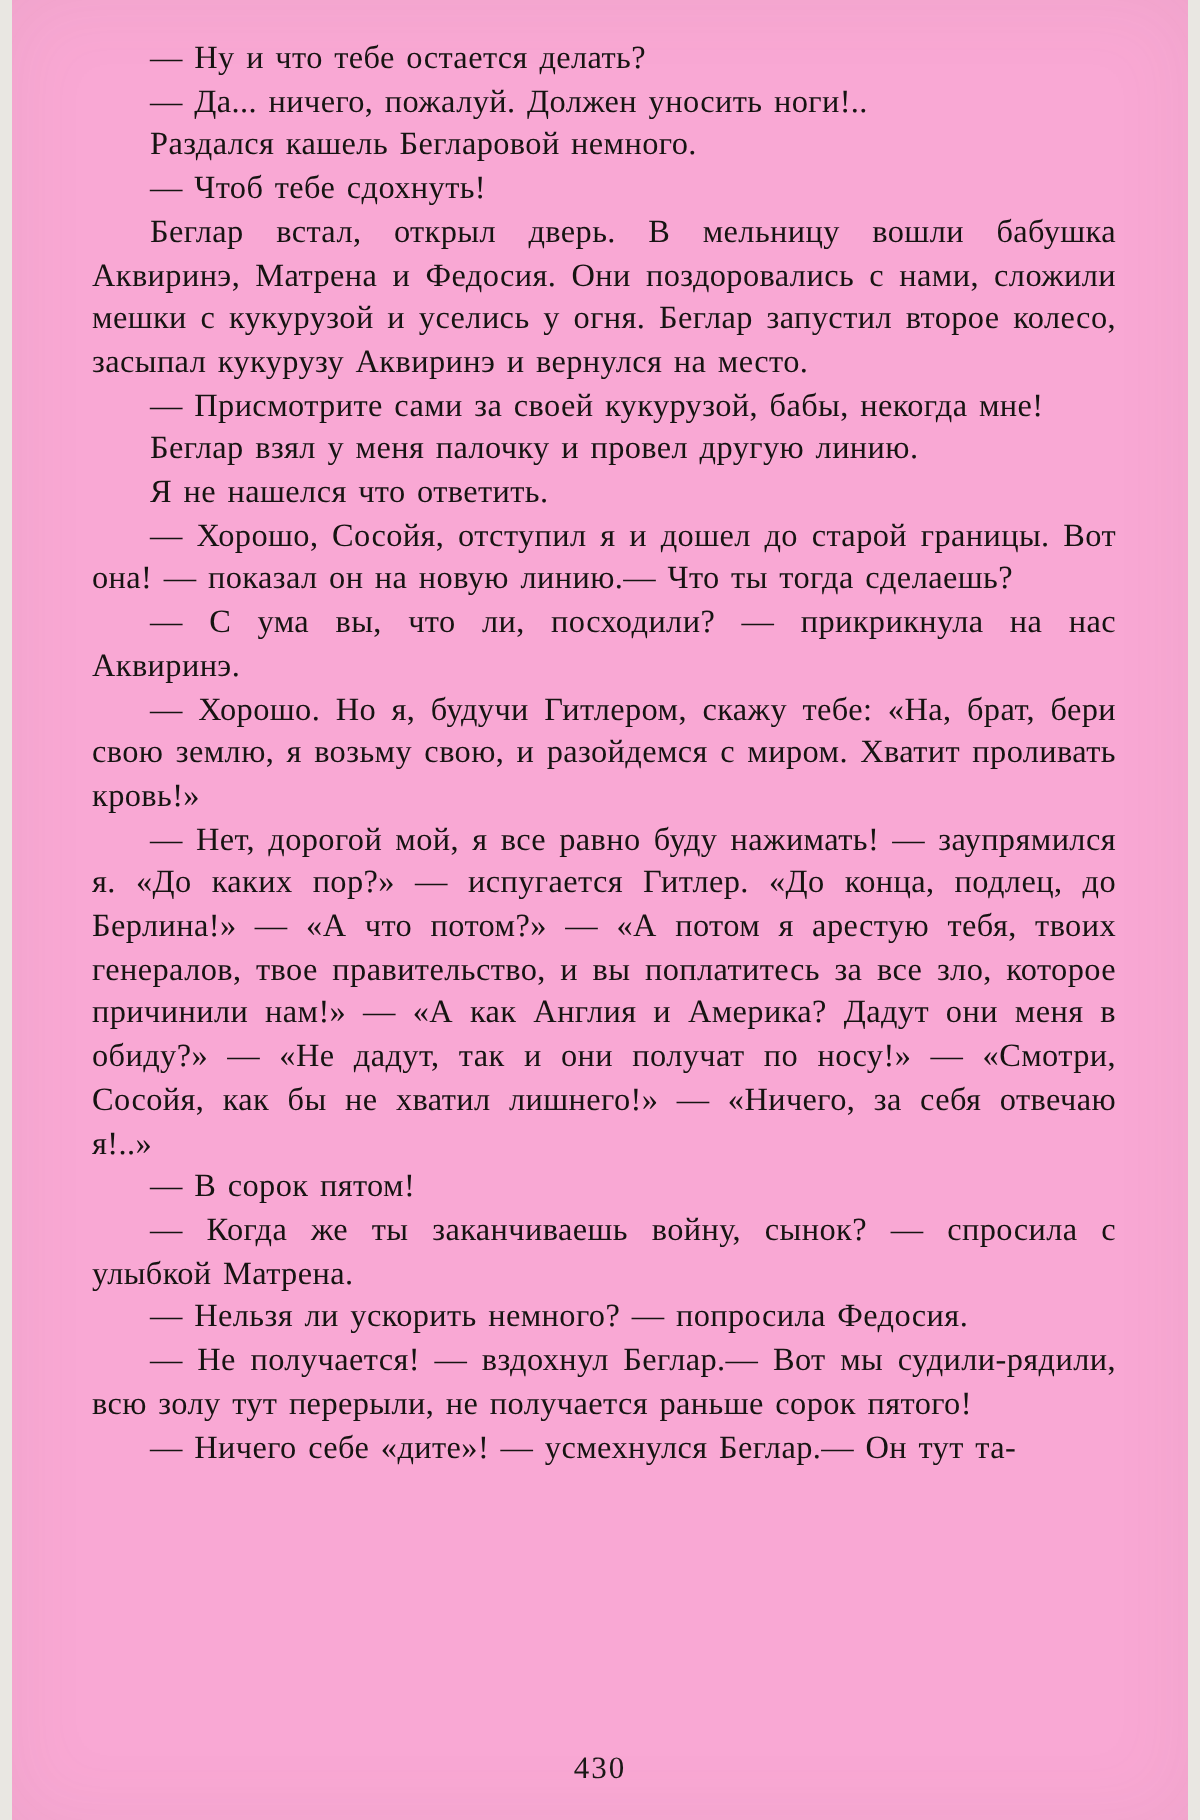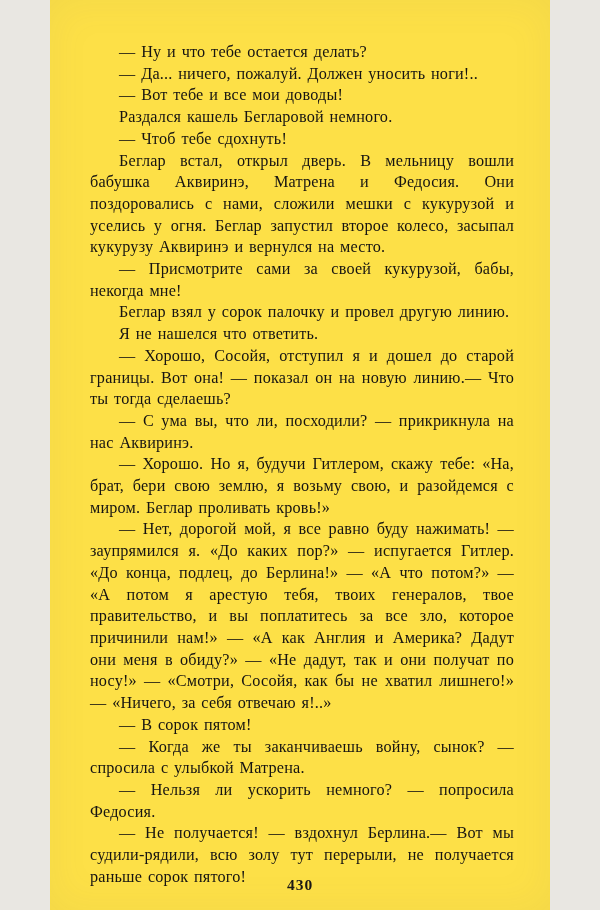--- a/index.html
+++ b/index.html
@@ -3,26 +3,26 @@
 <meta charset="utf-8">
 <style>
   html, body {
     margin: 0;
     padding: 0;
     background: #e9e7e2;
     font-family: "Liberation Serif", "DejaVu Serif", serif;
   }
   .page {
     position: relative;
-    width: 500px;
+    width: 588px;
     height: 910px;
     margin: 0 auto;
-    background: #fde047;
+    background: #f9a8d4;
     box-sizing: border-box;
-    padding: 42px 36px 0 40px;
+    padding: 19px 36px 0 40px;
     color: #161412;
     box-shadow: inset 0 0 40px rgba(120,110,95,0.08);
     overflow: hidden;
   }
   .text-block {
     width: 100%;
   }
   .para {
     margin: 0;
     font-size: 16.2px;
@@ -34,40 +34,39 @@
   }
   .page-number {
     position: absolute;
     bottom: 16px;
     left: 0;
     width: 100%;
     text-align: center;
     font-size: 15.5px;
     letter-spacing: 1px;
     color: #1a1816;
-    font-weight: bold;
   }
 </style>
 </head>
 <body>
 
 <div class="page">
   <div class="text-block">
     <p class="para">— Ну и что тебе остается делать?</p>
     <p class="para">— Да... ничего, пожалуй. Должен уносить ноги!..</p>
-    <p class="para">— Вот тебе и все мои доводы!</p>
     <p class="para">Раздался кашель Бегларовой немного.</p>
     <p class="para">— Чтоб тебе сдохнуть!</p>
     <p class="para">Беглар встал, открыл дверь. В мельницу вошли бабушка Аквиринэ, Матрена и Федосия. Они поздоровались с нами, сложили мешки с кукурузой и уселись у огня. Беглар запустил второе колесо, засыпал кукурузу Аквиринэ и вернулся на место.</p>
     <p class="para">— Присмотрите сами за своей кукурузой, бабы, некогда мне!</p>
-    <p class="para">Беглар взял у сорок палочку и провел другую линию.</p>
+    <p class="para">Беглар взял у меня палочку и провел другую линию.</p>
     <p class="para">Я не нашелся что ответить.</p>
     <p class="para">— Хорошо, Сосойя, отступил я и дошел до старой границы. Вот она! — показал он на новую линию.— Что ты тогда сделаешь?</p>
     <p class="para">— С ума вы, что ли, посходили? — прикрикнула на нас Аквиринэ.</p>
-    <p class="para">— Хорошо. Но я, будучи Гитлером, скажу тебе: «На, брат, бери свою землю, я возьму свою, и разойдемся с миром. Беглар проливать кровь!»</p>
+    <p class="para">— Хорошо. Но я, будучи Гитлером, скажу тебе: «На, брат, бери свою землю, я возьму свою, и разойдемся с миром. Хватит проливать кровь!»</p>
     <p class="para">— Нет, дорогой мой, я все равно буду нажимать! — заупрямился я. «До каких пор?» — испугается Гитлер. «До конца, подлец, до Берлина!» — «А что потом?» — «А потом я арестую тебя, твоих генералов, твое правительство, и вы поплатитесь за все зло, которое причинили нам!» — «А как Англия и Америка? Дадут они меня в обиду?» — «Не дадут, так и они получат по носу!» — «Смотри, Сосойя, как бы не хватил лишнего!» — «Ничего, за себя отвечаю я!..»</p>
     <p class="para">— В сорок пятом!</p>
     <p class="para">— Когда же ты заканчиваешь войну, сынок? — спросила с улыбкой Матрена.</p>
     <p class="para">— Нельзя ли ускорить немного? — попросила Федосия.</p>
-    <p class="para">— Не получается! — вздохнул Берлина.— Вот мы судили-рядили, всю золу тут перерыли, не получается раньше сорок пятого!</p>
+    <p class="para">— Не получается! — вздохнул Беглар.— Вот мы судили-рядили, всю золу тут перерыли, не получается раньше сорок пятого!</p>
+    <p class="para">— Ничего себе «дите»! — усмехнулся Беглар.— Он тут та-</p>
   </div>
   <div class="page-number">430</div>
 </div>
 
 </body></html>

